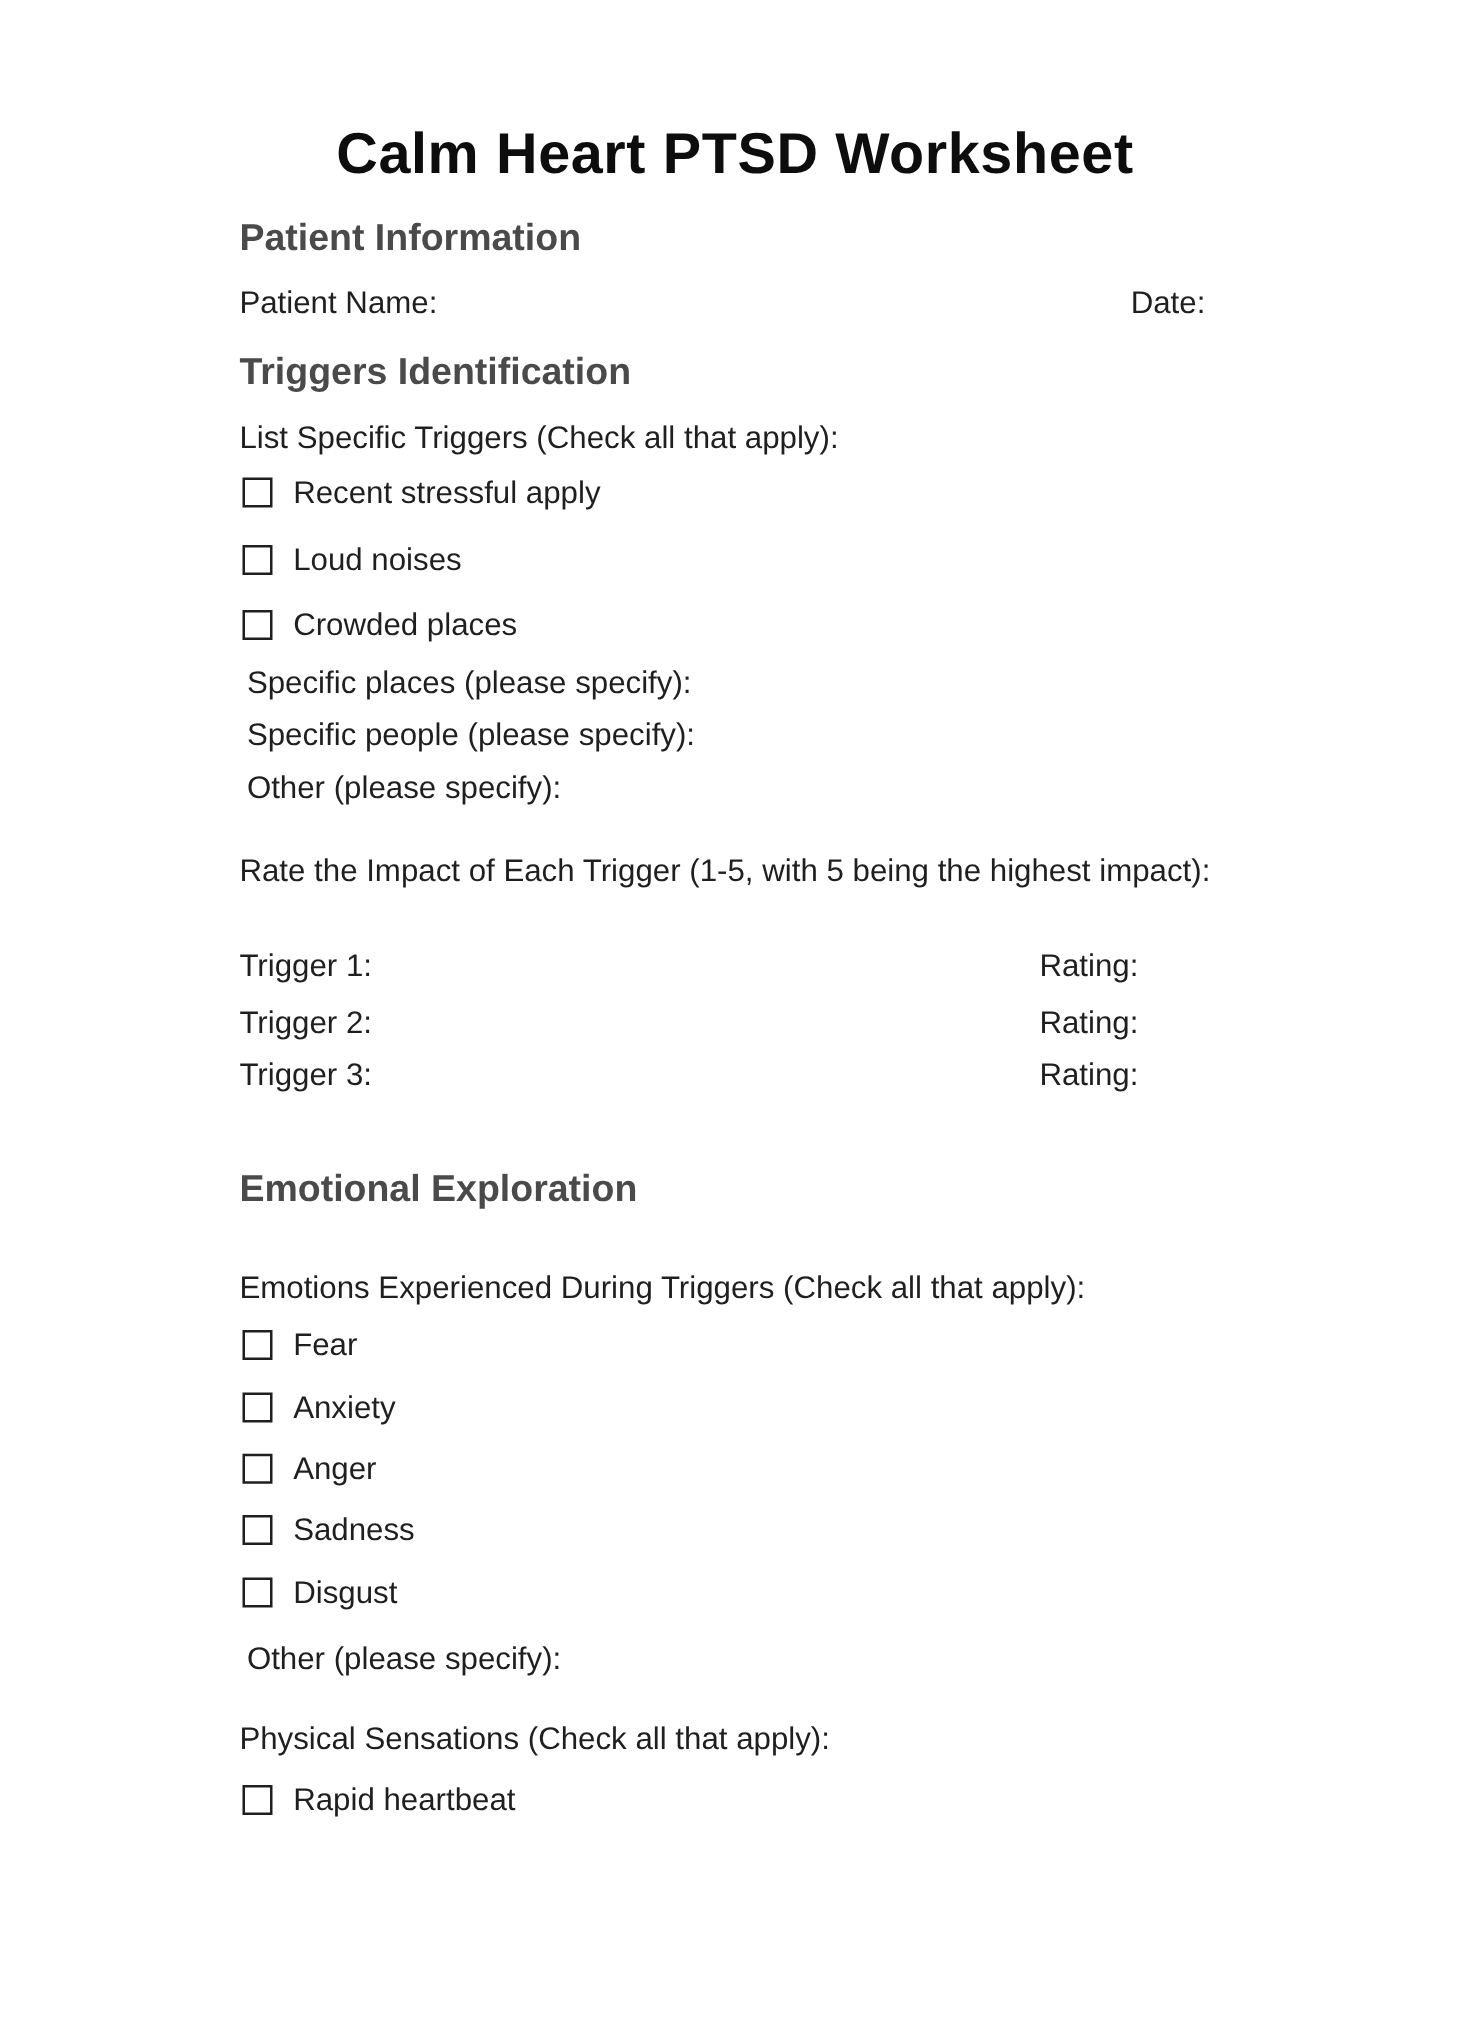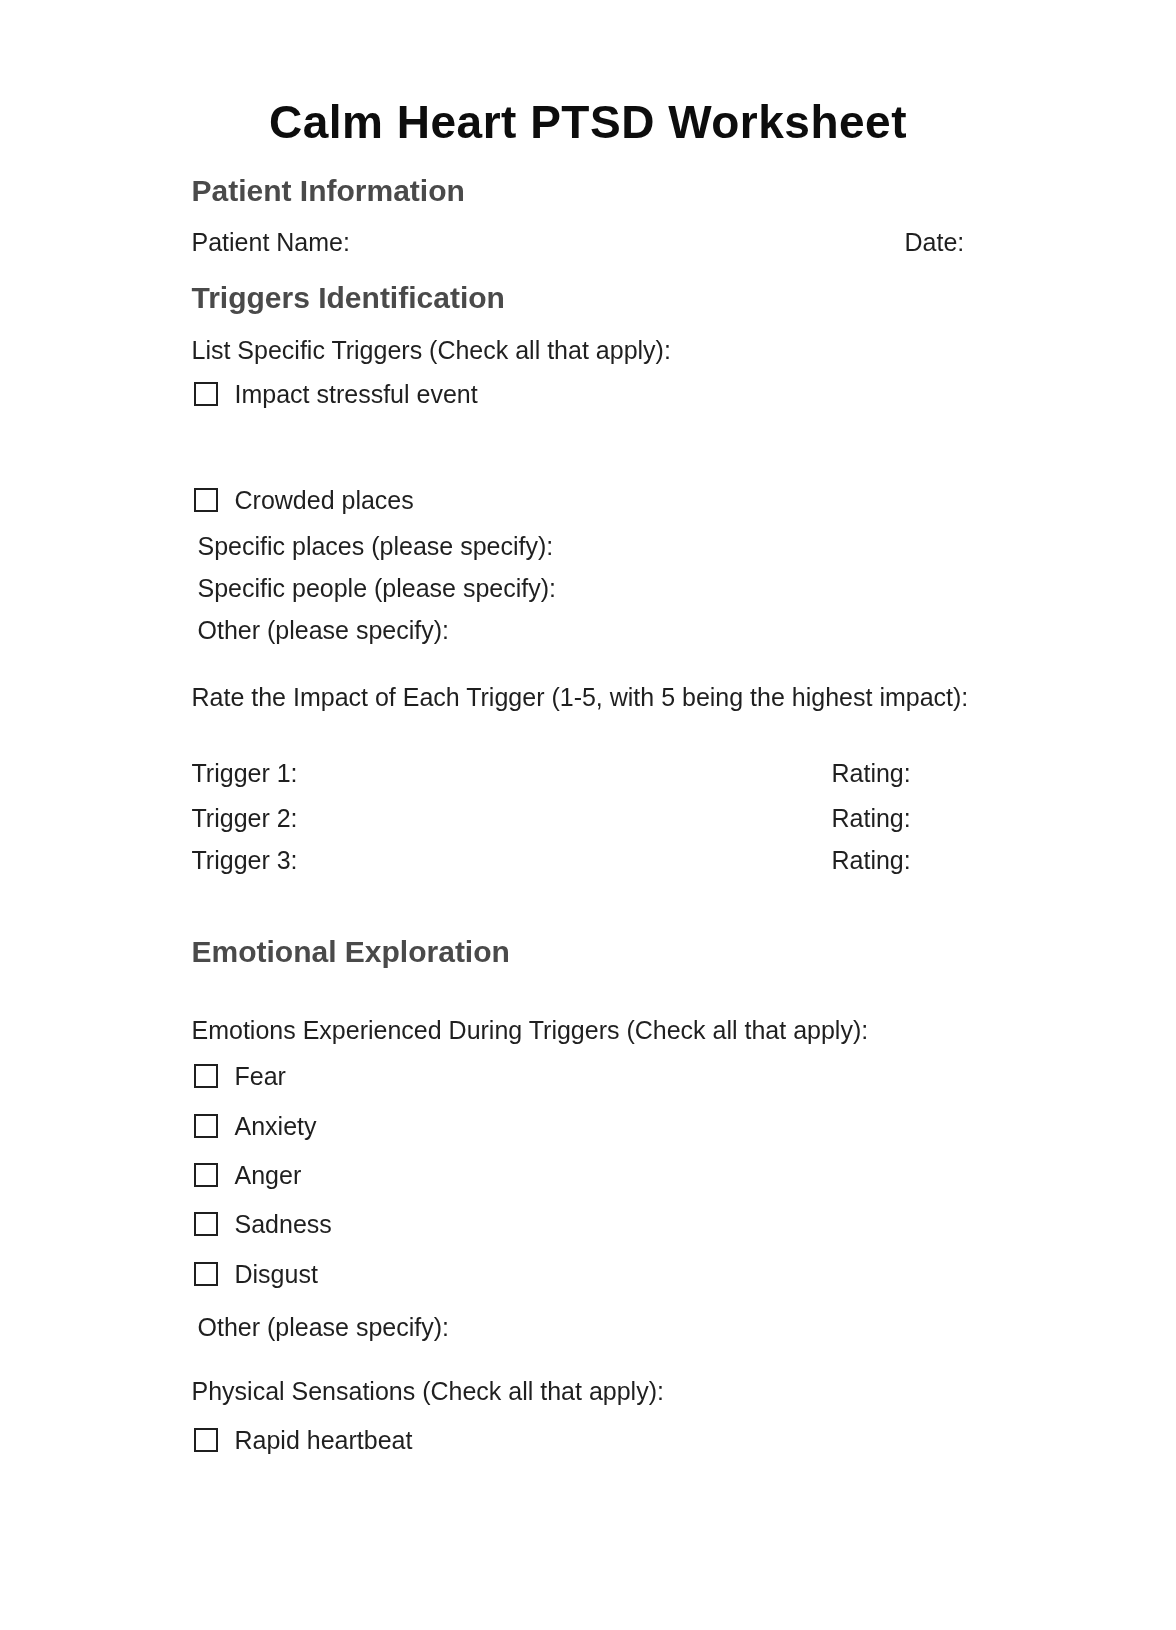--- a/index.html
+++ b/index.html
@@ -85,21 +85,25 @@
     <span>Patient Name:</span>
     <span class="right-label date-pos">Date:</span>
   </div>
 
   <h2 class="section-heading" style="top:282px">Triggers Identification</h2>
 
   <div class="row" style="top:336px">List Specific Triggers (Check all that apply):</div>
 
   <div class="row cb-row" style="top:380px">
     <span class="checkbox"></span>
-    <span>Impact stressful event</span>
+    <span>Recent stressful apply</span>
+  </div>
+  <div class="row cb-row" style="top:434px">
+    <span class="checkbox"></span>
+    <span>Loud noises</span>
   </div>
   <div class="row cb-row" style="top:486px">
     <span class="checkbox"></span>
     <span>Crowded places</span>
   </div>
 
   <div class="row indent" style="top:532px">Specific places (please specify):</div>
   <div class="row indent" style="top:574px">Specific people (please specify):</div>
   <div class="row indent" style="top:616px">Other (please specify):</div>
 

